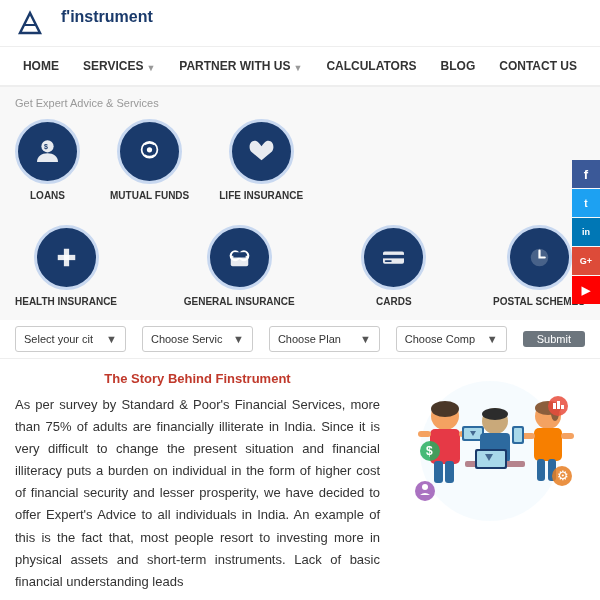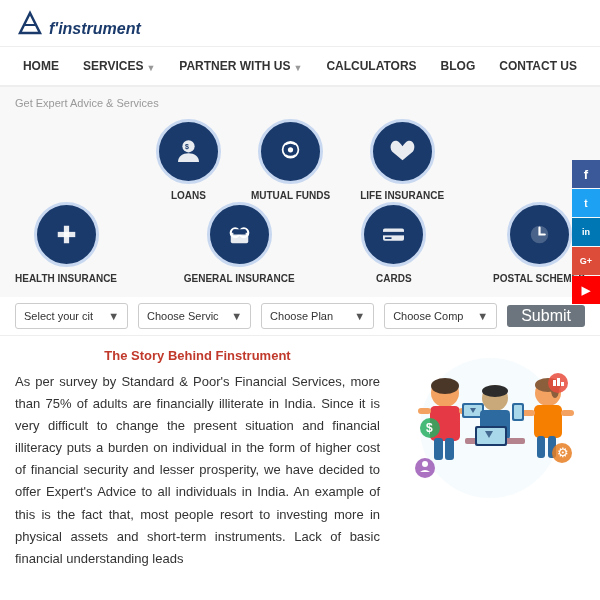--- a/index.html
+++ b/index.html
@@ -1,47 +1,47 @@
 <!DOCTYPE html>
 <html><head>
   <meta charset="utf-8">
   <style>
     * { margin: 0; padding: 0; box-sizing: border-box; }
     body { font-family: Arial, sans-serif; font-size: 13px; color: #333; background: #fff; width: 600px; overflow-x: hidden; }
 
     
     .header { display: flex; align-items: center; padding: 8px 15px; border-bottom: 1px solid #eee; }
-    .logo { display: flex; align-items: flex-end; gap: 4px; font-style: italic; }
+    .logo { display: flex; align-items: flex-start; gap: 16px; }
     .logo-icon { width: 30px; height: 30px; }
     .logo-text { font-size: 16px; font-weight: bold; color: #1a3a6b; }
 
     
     .nav { background: #fff; border-bottom: 2px solid #eee; padding: 0 10px; display: flex; align-items: center; justify-content: center; gap: 0; }
     .nav-item { padding: 12px 12px; font-size: 12px; font-weight: 600; color: #333; cursor: pointer; text-transform: uppercase; display: flex; align-items: flex-end; gap: 3px; white-space: nowrap; }
     .nav-arrow { font-size: 9px; color: #999; }
 
     
     .services-section { background: #f8f8f8; padding: 10px 15px 5px; }
     .services-subtitle { text-align: left; font-size: 11px; color: #999; margin-bottom: 10px; }
 
-    .service-icons-row { display: flex; justify-content: center; gap: 30px; margin-bottom: 1px; }
+    .service-icons-row { display: flex; justify-content: flex-start; gap: 30px; margin-bottom: 24px; }
     .service-item { display: flex; flex-direction: column; align-items: center; gap: 6px; }
     .service-circle { width: 65px; height: 65px; border-radius: 50%; background: #1a3a6b; display: flex; align-items: center; justify-content: center; border: 3px solid #c8d8f0; }
     .service-circle svg { width: 35px; height: 35px; }
     .service-label { font-size: 10px; font-weight: 700; color: #333; text-transform: uppercase; text-align: center; }
 
     .service-icons-row2 { display: flex; justify-content: space-between; gap: 20px; margin-bottom: 8px; }
 
     
     .quick-search { background: #fff; padding: 6px 15px; border-bottom: 1px solid #eee; }
     .quick-search-label { font-size: 12px; color: #1a3a6b; font-weight: 600; margin-bottom: 6px; }
-    .search-row { display: flex; gap: 10px; align-items: center; }
+    .search-row { display: flex; gap: 16px; align-items: center; }
     .search-select { flex: 1; padding: 6px 8px; border: 1px solid #ccc; border-radius: 3px; font-size: 11px; background: #fff; cursor: pointer; display: flex; justify-content: space-between; align-items: center; overflow: hidden; white-space: nowrap; }
     .search-select-arrow { color: #555; margin-left: 4px; }
-    .submit-btn { padding: 2px 14px; background: #6c757d; color: #fff; border: none; border-radius: 3px; font-size: 16px; cursor: pointer; white-space: nowrap; }
+    .submit-btn { padding: 2px 14px; background: #6c757d; color: #fff; border: none; border-radius: 3px; font-size: 11px; cursor: pointer; white-space: nowrap; }
 
     
     .main-content { display: flex; gap: 15px; padding: 12px 15px; }
     .text-section { flex: 1; }
     .story-title { color: #c0392b; font-size: 13px; font-weight: 600; margin-bottom: 8px; text-align: center; }
     .story-text { font-size: 13px; line-height: 1.7; color: #333; text-align: justify; }
 
     .image-section { width: 190px; flex-shrink: 0; display: flex; align-items: flex-start; justify-content: center; }
 
     

